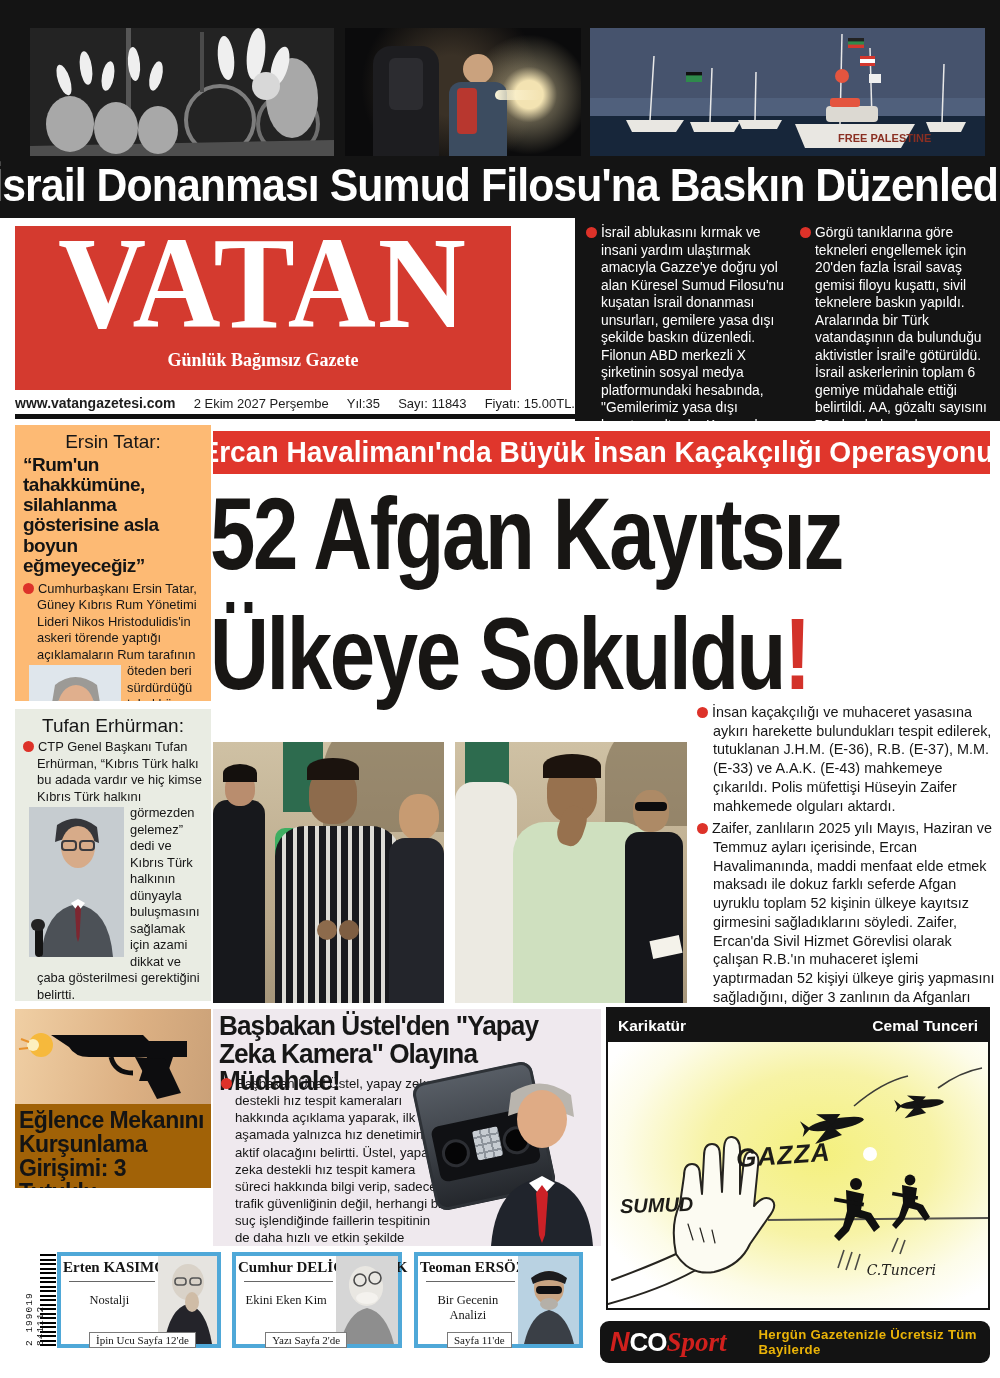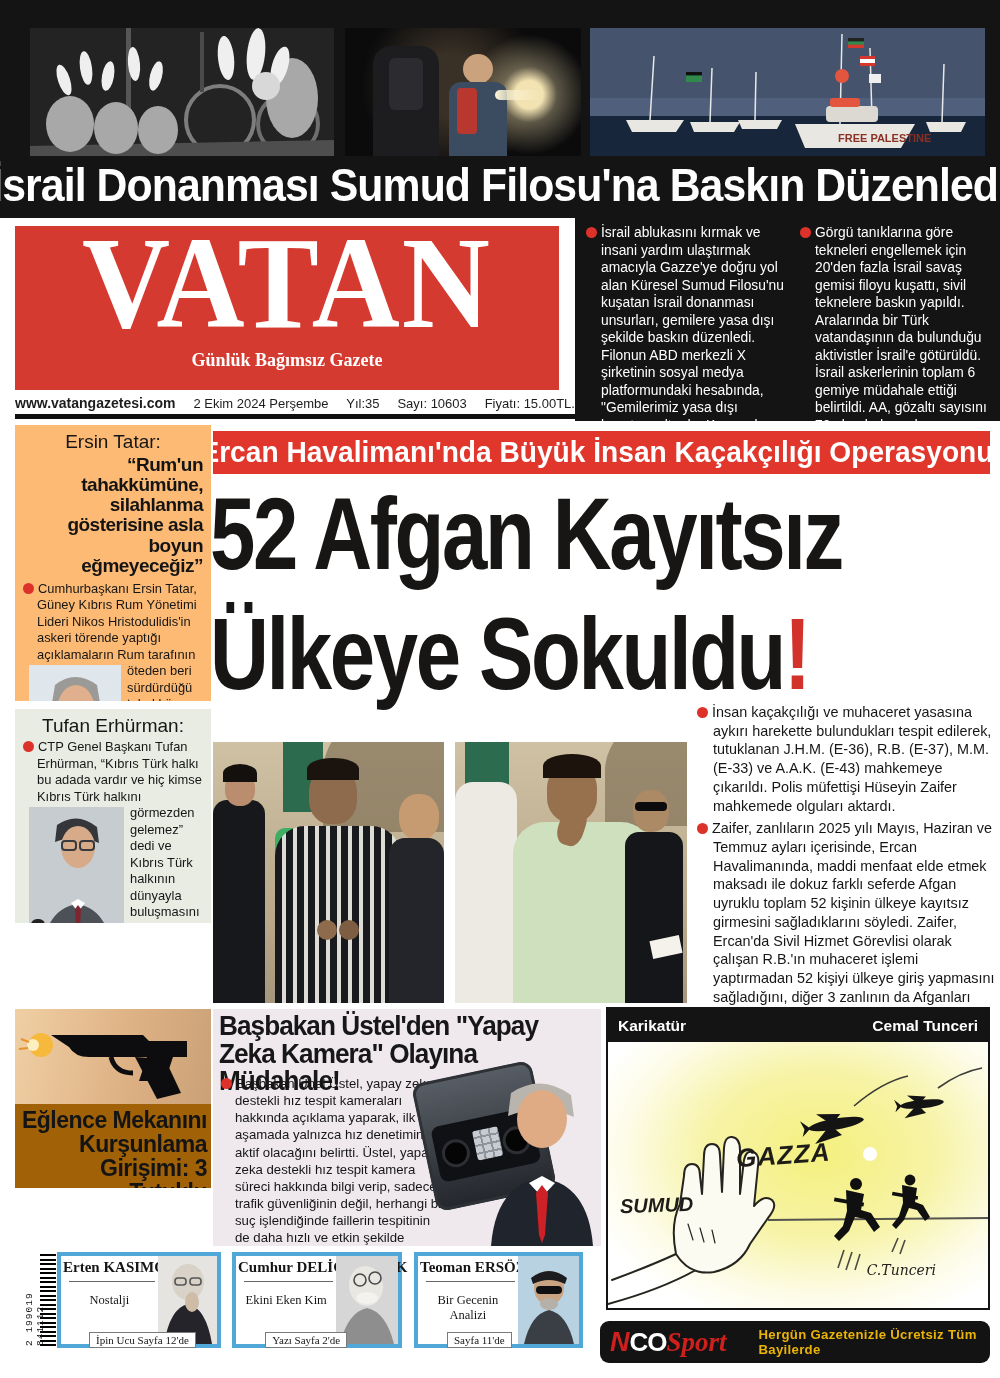--- a/index.html
+++ b/index.html
@@ -14,21 +14,21 @@
   .tophead span{color:#fff;font-weight:bold;font-size:46px;letter-spacing:-1px;
         transform:scaleX(.93);white-space:nowrap;transform-origin:center;}
   
   .p1{left:30px;width:304px;background:#242424;}
   
   .p2{left:345px;width:236px;background:
       radial-gradient(circle at 78% 52%, #f3e3b2 0 14px, rgba(243,227,178,.35) 28px, transparent 60px),
       radial-gradient(circle at 45% 45%, #3a3126 0 30px, transparent 90px),#0b0b0c;}
   .p3{left:590px;width:395px;}
   
-  .mast{left:15px;top:226px;width:544px;height:164px;background:#d43a2f;text-align:center;}
+  .mast{left:15px;top:226px;width:496px;height:164px;background:#d43a2f;text-align:center;}
   .mast .vatan{display:block;margin-top:-8px;font-family:"Liberation Serif",serif;font-weight:bold;
         font-size:122px;line-height:130px;color:#fff;letter-spacing:2px;transform:scaleY(1.08);}
   .mast .tag{display:block;margin-top:2px;font-family:"Liberation Serif",serif;font-weight:bold;
         font-size:18px;color:#fff;}
   .inforow{left:15px;top:392px;width:560px;height:22px;border-bottom:5px solid #101010;
         display:flex;justify-content:space-between;align-items:center;font-size:13px;color:#1d1d1d;}
   .inforow .web{font-weight:bold;font-size:14px;}
   
   .wcol{color:#fff;font-size:13.8px;line-height:1.27;}
   .wcol p{margin:0;text-indent:-15px;padding-left:15px;}
@@ -39,24 +39,24 @@
   
   .kicker{left:213px;top:431px;width:777px;height:43px;background:#e0362c;display:flex;align-items:center;justify-content:center;}
   .kicker span{color:#fff;font-weight:bold;font-size:29px;white-space:nowrap;transform:scaleX(.97);}
   .mainhead{left:210px;top:474px;width:790px;height:260px;}
   .mh-line{display:block;font-weight:bold;color:#181614;font-size:102px;line-height:120px;
         white-space:nowrap;transform:scaleX(.8);transform-origin:left center;letter-spacing:-3px;}
   .bang{color:#d3322a;}
   
   .sidebox{left:15px;width:196px;padding:6px 8px;box-sizing:border-box;overflow:hidden;}
   .b1{top:425px;height:276px;background:#fdba74;}
-  .b2{top:709px;height:214px;background:#e9ece3;}
+  .b2{top:709px;height:292px;background:#e9ece3;}
   .b3{top:1009px;height:179px;background:#a16207;padding:0;}
   .sb-title{text-align:center;font-size:19px;margin:0 0 2px;}
-  .sb-quote{text-align:right;font-weight:bold;font-size:19px;line-height:1.06;letter-spacing:-.5px;margin:0 0 5px;color:#141414;}
+  .sb-quote{text-align:left;font-weight:bold;font-size:19px;line-height:1.06;letter-spacing:-.5px;margin:0 0 5px;color:#141414;}
   .sb-body{font-size:12.9px;line-height:1.28;margin:0;text-indent:-14px;padding-left:14px;}
   .pfloat{float:left;margin:2px 6px 0 -8px;}
   .b3 .gunphoto{width:100%;height:95px;background:linear-gradient(100deg,#f0cfa4,#dcb083 60%,#caa178);position:relative;overflow:hidden;}
   .b3 .sb-quote{font-size:23px;line-height:1.05;margin:4px 4px 5px;}
   .b3 .sb-body{margin:0 8px;}
   
   .court{top:742px;height:261px;background:linear-gradient(#cfc1a4,#b8a789 70%,#a6967b);overflow:hidden;}
   .cl{left:213px;width:231px;}
   .cr{left:455px;width:232px;}
   .arch{position:absolute;border-radius:50% 50% 0 0;background:#6d5d44;opacity:.55;}
@@ -202,23 +202,23 @@
   <div class="abs wcol" style="left:800px;top:224px;width:194px;">
     <p><span class="dot"></span><span>Görgü tanıklarına göre tekneleri engellemek için 20'den fazla İsrail savaş gemisi filoyu kuşattı, sivil teknelere baskın yapıldı. Aralarında bir Türk vatandaşının da bulunduğu aktivistler İsrail'e götürüldü.  İsrail askerlerinin toplam 6 gemiye müdahale ettiği belirtildi. AA, gözaltı sayısını 70 olarak duyurdu.</span> <span class="pref">Sayfa 14'te</span></p>
   </div>
 
   <div class="abs mast">
     <span class="vatan">VATAN</span>
     <span class="tag">Günlük Bağımsız Gazete</span>
   </div>
   <div class="abs inforow">
     <span class="web">www.vatangazetesi.com</span>
-    <span>2 Ekim 2024 Perşembe</span>
+    <span>2 Ekim 2027 Perşembe</span>
     <span>Yıl:35</span>
-    <span>Sayı: 10603</span>
+    <span>Sayı: 11843</span>
     <span>Fiyatı: 15.00TL.</span>
   </div>
 
   <div class="abs kicker">
     <span>Ercan Havalimanı'nda Büyük İnsan Kaçakçılığı Operasyonu:</span>
   </div>
   <div class="abs mainhead">
     <span class="mh-line">52 Afgan Kayıtsız</span>
     <span class="mh-line"><span>Ülkeye Sokuldu</span><span class="bang">!</span></span>
   </div>

